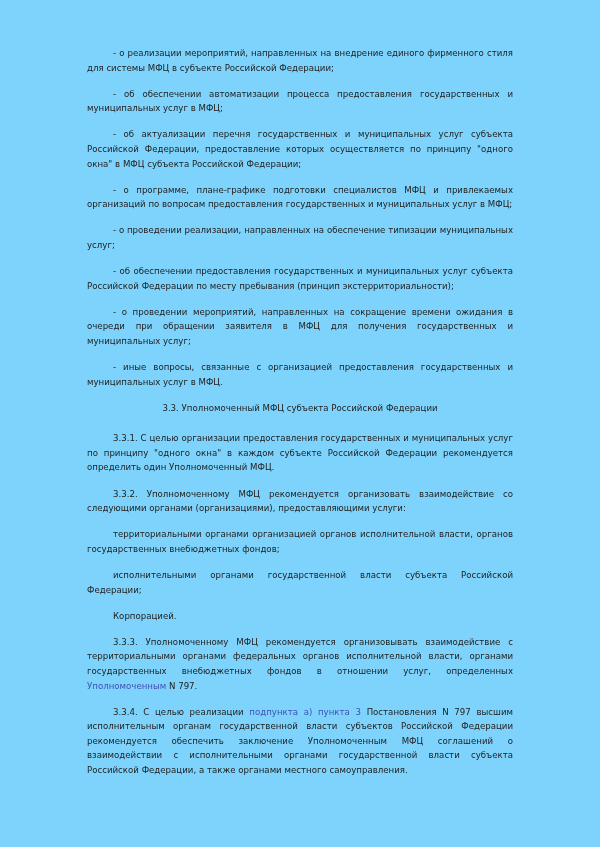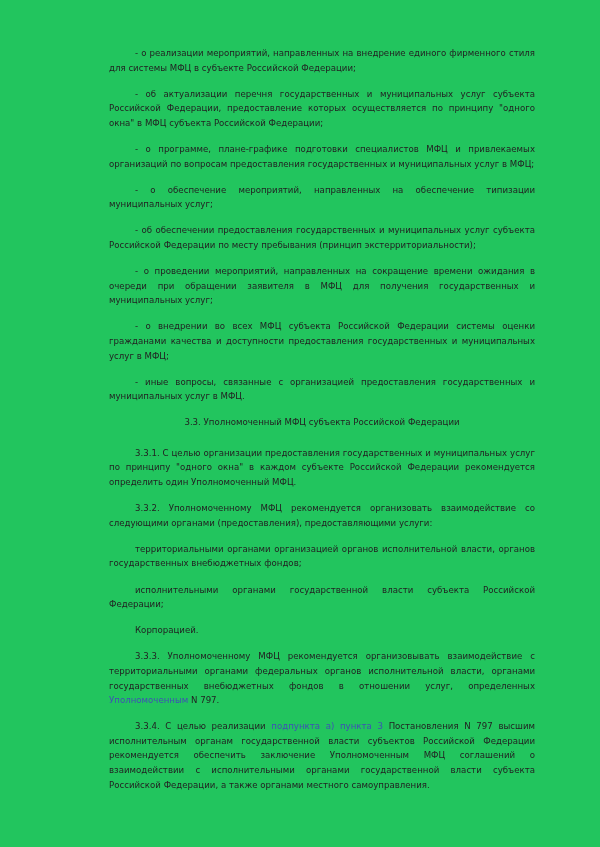--- a/index.html
+++ b/index.html
@@ -11,22 +11,22 @@
     width: 600px;
     height: 847px;
     font-family: "DejaVu Sans", "Liberation Sans", sans-serif;
     color: #1a1a1a;
     overflow: hidden;
   }
   .page {
     box-sizing: border-box;
     width: 600px;
     height: 847px;
-    padding: 46px 87px 20px 109px;
-    background: #22c55e;
+    padding: 46px 87px 20px 87px;
+    background: #7dd3fc;
   }
   .doc-body {
     width: 426px;
   }
   p.para {
     margin: 0 0 11.5px 0;
     font-size: 8.6px;
     line-height: 14.6px;
     text-align: justify;
     text-indent: 26px;
@@ -49,32 +49,32 @@
     text-decoration: none;
   }
 </style>
 </head>
 <body>
 
 <div class="page">
   <div class="doc-body">
 
     <p class="para">- о реализации мероприятий, направленных на внедрение единого фирменного стиля для системы МФЦ в субъекте Российской Федерации;</p>
+    <p class="para">- об обеспечении автоматизации процесса предоставления государственных и муниципальных услуг в МФЦ;</p>
     <p class="para">- об актуализации перечня государственных и муниципальных услуг субъекта Российской Федерации, предоставление которых осуществляется по принципу "одного окна" в МФЦ субъекта Российской Федерации;</p>
     <p class="para">- о программе, плане-графике подготовки специалистов МФЦ и привлекаемых организаций по вопросам предоставления государственных и муниципальных услуг в МФЦ;</p>
-    <p class="para">- о обеспечение мероприятий, направленных на обеспечение типизации муниципальных услуг;</p>
+    <p class="para">- о проведении реализации, направленных на обеспечение типизации муниципальных услуг;</p>
     <p class="para">- об обеспечении предоставления государственных и муниципальных услуг субъекта Российской Федерации по месту пребывания (принцип экстерриториальности);</p>
     <p class="para">- о проведении мероприятий, направленных на сокращение времени ожидания в очереди при обращении заявителя в МФЦ для получения государственных и муниципальных услуг;</p>
-    <p class="para">- о внедрении во всех МФЦ субъекта Российской Федерации системы оценки гражданами качества и доступности предоставления государственных и муниципальных услуг в МФЦ;</p>
     <p class="para">- иные вопросы, связанные с организацией предоставления государственных и муниципальных услуг в МФЦ.</p>
 
     <h3 class="heading">3.3. Уполномоченный МФЦ субъекта Российской Федерации</h3>
 
     <p class="para">3.3.1. С целью организации предоставления государственных и муниципальных услуг по принципу "одного окна" в каждом субъекте Российской Федерации рекомендуется определить один Уполномоченный МФЦ.</p>
-    <p class="para">3.3.2. Уполномоченному МФЦ рекомендуется организовать взаимодействие со следующими органами (предоставления), предоставляющими услуги:</p>
+    <p class="para">3.3.2. Уполномоченному МФЦ рекомендуется организовать взаимодействие со следующими органами (организациями), предоставляющими услуги:</p>
 
     <p class="para">территориальными органами организацией органов исполнительной власти, органов государственных внебюджетных фондов;</p>
     <p class="para">исполнительными органами государственной власти субъекта Российской Федерации;</p>
     <p class="para">Корпорацией.</p>
 
     <p class="para"><span>3.3.3. Уполномоченному МФЦ рекомендуется организовывать взаимодействие с территориальными органами федеральных органов исполнительной власти, органами государственных внебюджетных фондов в отношении услуг, определенных </span><a class="lnk" href="#">Уполномоченным</a><span> N 797.</span></p>
 
     <p class="para last"><span>3.3.4. С целью реализации </span><a class="lnk" href="#">подпункта а) пункта 3</a><span> Постановления N 797 высшим исполнительным органам государственной власти субъектов Российской Федерации рекомендуется обеспечить заключение Уполномоченным МФЦ соглашений о взаимодействии с исполнительными органами государственной власти субъекта Российской Федерации, а также органами местного самоуправления.</span></p>
 
   </div>

